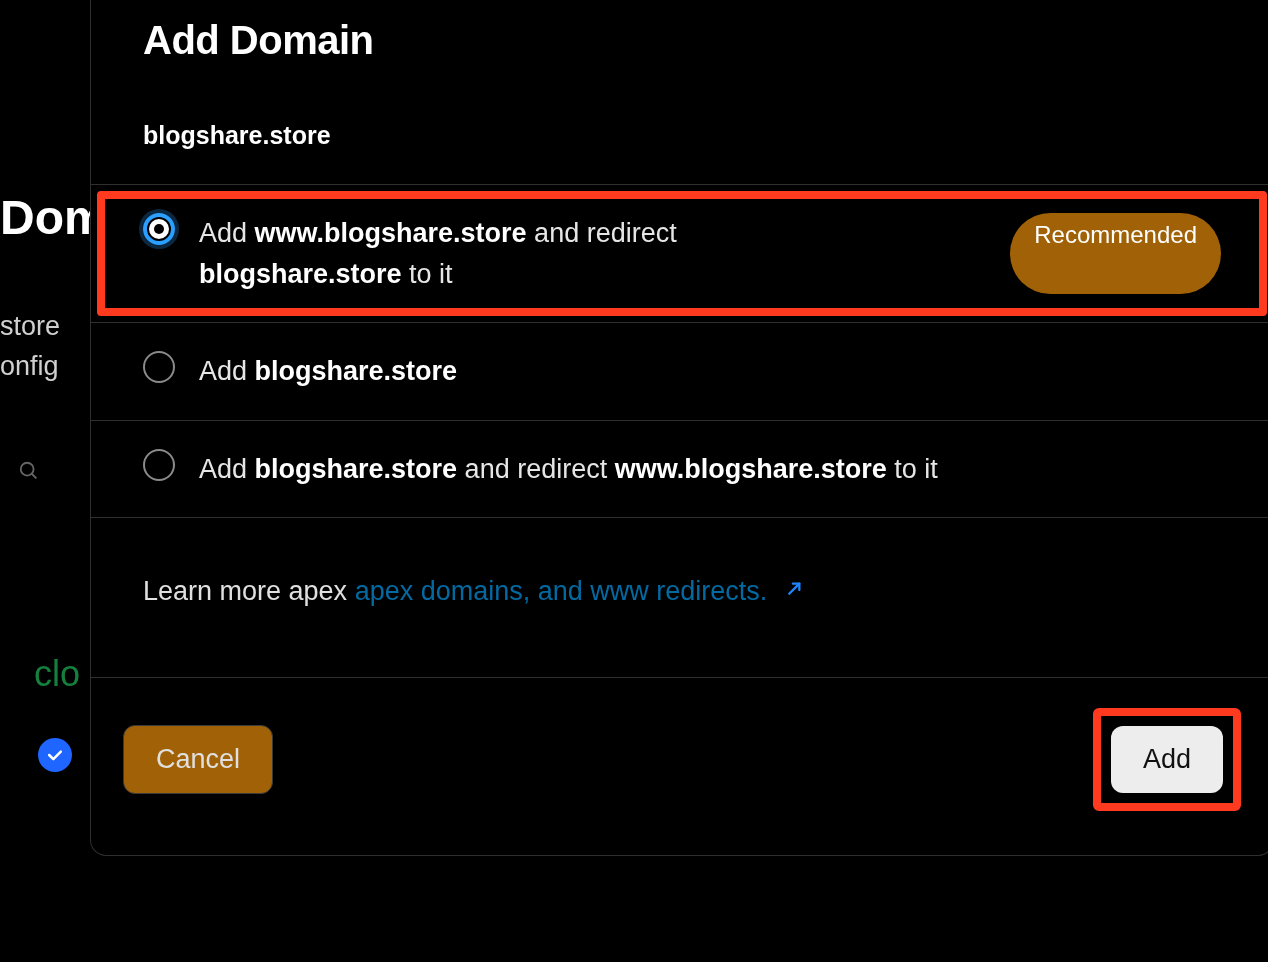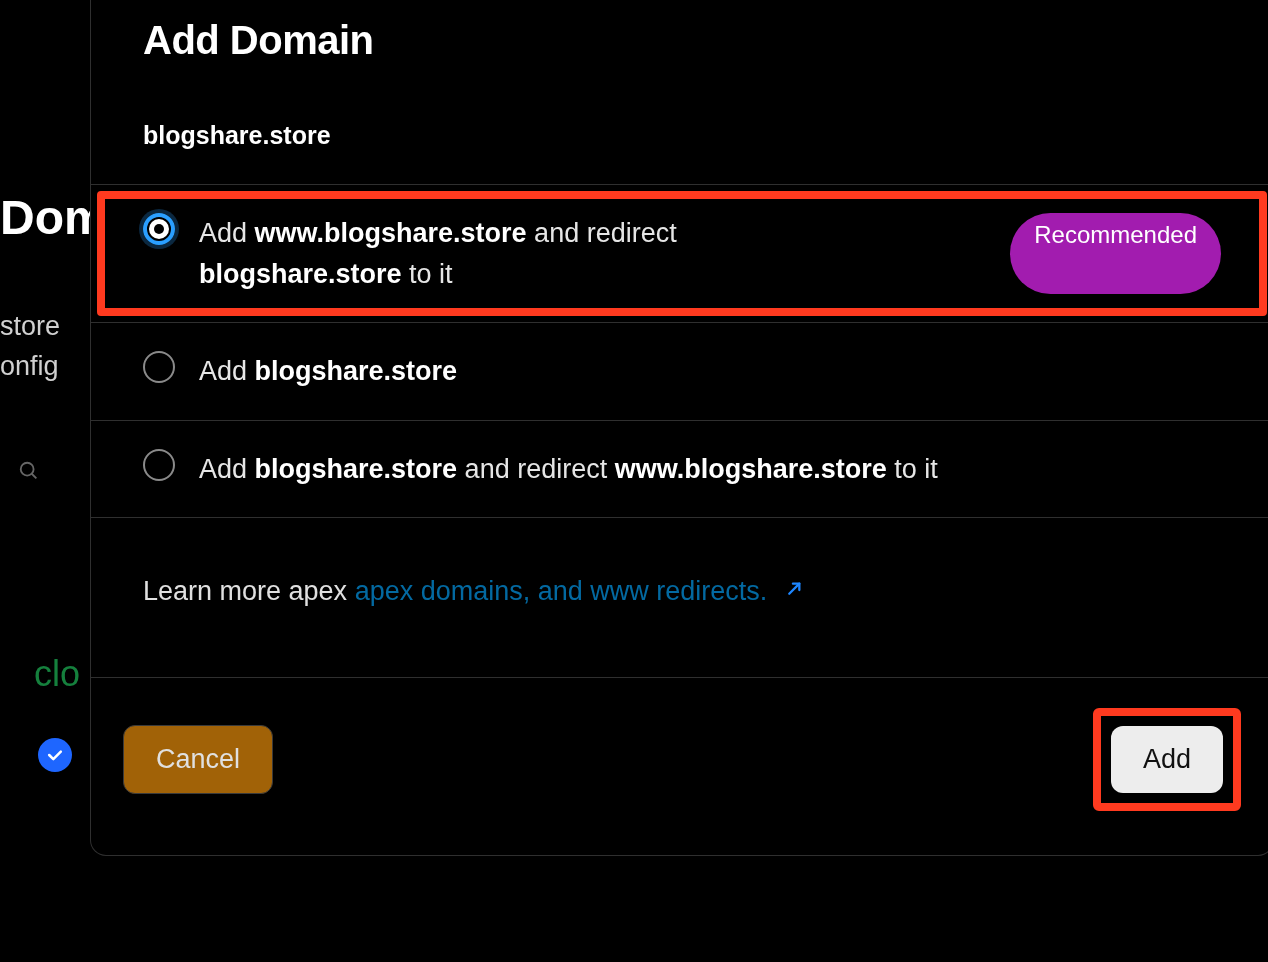--- a/index.html
+++ b/index.html
@@ -59,21 +59,21 @@
     border: 4px solid #2a9fff;
     box-shadow: 0 0 0 4px rgba(42,159,255,0.25);
   }
   .radio.selected .dot-outer { width: 20px; height: 20px; border-radius: 50%; background:#fff; display:flex; align-items:center; justify-content:center; }
   .radio.selected .dot-inner { width: 10px; height: 10px; border-radius: 50%; background:#000; }
 
   .option-text { font-size: 27px; line-height: 1.5; color: #e6e6e6; flex: 1; }
   .option-text b { font-weight: 700; color: #fff; }
 
   .badge {
-    background: #a21caf;
+    background: #a16207;
     color: #fff;
     font-size: 24px;
     padding: 8px 24px;
     border-radius: 999px;
     white-space: nowrap;
   }
 
   .learn-row {
     border-top: 1px solid #2f2f2f;
     padding: 58px 52px 70px 52px;

